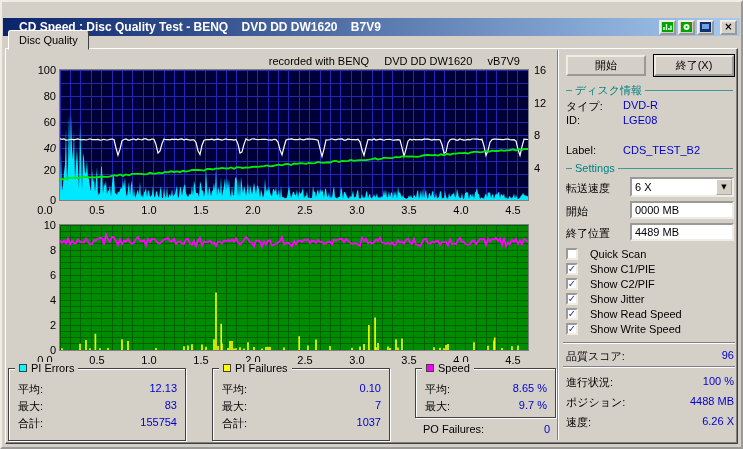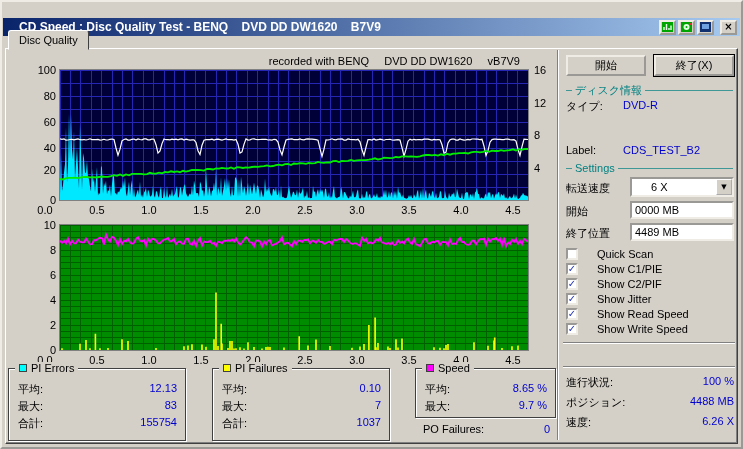--- a/index.html
+++ b/index.html
@@ -44,25 +44,25 @@
   .btn{position:absolute;background:#d4d0c8;border:2px outset #efece6;font-family:inherit;font-size:11px;cursor:default;}
   #btn-start{left:5px;top:5px;width:80px;height:21px;}
   #btn-exit{left:93px;top:5px;width:80px;height:21px;outline:1px solid #000;}
   .sec-hdr{position:absolute;display:flex;align-items:center;gap:3px;color:#008080;font-size:11px;}
   .sec-hdr .line{flex:1;height:1px;background:#008080;opacity:0.7;}
   .sec-hdr .line.lead{flex:0 0 6px;}
   .info-row{position:absolute;left:5px;width:168px;display:flex;}
   .info-row .ilbl{width:57px;}
   .plbl{position:absolute;font-size:11px;}
   .combo{position:absolute;background:#fff;border:2px inset #efece6;display:flex;align-items:center;}
-  .combo-val{flex:1;padding-left:19px;}
+  .combo-val{flex:1;padding-left:3px;}
   .combo-btn{width:16px;align-self:stretch;background:#d4d0c8;border:1px outset #ffffff;display:flex;align-items:center;justify-content:center;font-size:7px;font-family:"DejaVu Sans",sans-serif;}
   .tbox{position:absolute;border:2px inset #efece6;background:#fff;font-family:inherit;font-size:11px;padding-left:3px;color:#000;}
   #checkbox-list{position:absolute;}
-  .cb-row{display:flex;align-items:center;gap:19px;height:15px;}
+  .cb-row{display:flex;align-items:center;gap:12px;height:15px;}
   .cb-box{width:12px;height:12px;background:#fff;border:2px inset #efece6;color:#2233bb;font-size:10px;line-height:8px;display:flex;align-items:center;justify-content:center;font-family:"DejaVu Sans",sans-serif;}
   .hsep{position:absolute;height:2px;border-top:1px solid #808080;border-bottom:1px solid #ffffff;}
   .panel-row{position:absolute;left:5px;width:168px;display:flex;justify-content:space-between;}
 </style>
 </head>
 <body>
 
 <div class="window">
   <div class="titlebar">
     <span class="titlebar-text">CD Speed : Disc Quality Test - BENQ    DVD DD DW1620    B7V9</span>
@@ -101,21 +101,21 @@
         <rect width="468" height="130" fill="#000038"></rect>
         <path d="M0.0 0V130M10.4 0V130M20.8 0V130M31.2 0V130M41.6 0V130M52.0 0V130M62.4 0V130M72.8 0V130M83.2 0V130M93.6 0V130M104.0 0V130M114.4 0V130M124.8 0V130M135.2 0V130M145.6 0V130M156.0 0V130M166.4 0V130M176.8 0V130M187.2 0V130M197.6 0V130M208.0 0V130M218.4 0V130M228.8 0V130M239.2 0V130M249.6 0V130M260.0 0V130M270.4 0V130M280.8 0V130M291.2 0V130M301.6 0V130M312.0 0V130M322.4 0V130M332.8 0V130M343.2 0V130M353.6 0V130M364.0 0V130M374.4 0V130M384.8 0V130M395.2 0V130M405.6 0V130M416.0 0V130M426.4 0V130M436.8 0V130M447.2 0V130M457.6 0V130M468.0 0V130M0 130.0H468M0 117.0H468M0 104.0H468M0 91.0H468M0 78.0H468M0 65.0H468M0 52.0H468M0 39.0H468M0 26.0H468M0 13.0H468M0 0.0H468" stroke="#2626b4" fill="none" shape-rendering="crispEdges"></path>
         <path d="M0 130L0 124.8L1 81.7L2 120.9L3 115.1L4 102.4L5 94.1L6 57.6L7 112.7L8 95.8L9 44.1L10 89.4L11 43.5L12 79.3L13 89.4L14 61.3L15 108.9L16 93.3L17 77.9L18 97.3L19 118.9L20 54.3L21 81.3L22 120.1L23 82.9L24 88.2L25 102.4L26 103.0L27 90.5L28 107.7L29 108.7L30 116.4L31 121.4L32 98.2L33 112.2L34 107.9L35 122.1L36 109.0L37 97.0L38 125.4L39 122.6L40 124.6L41 95.8L42 97.8L43 124.0L44 112.9L45 116.4L46 110.7L47 124.2L48 120.1L49 121.3L50 114.4L51 126.6L52 114.1L53 105.9L54 106.3L55 123.6L56 122.9L57 125.0L58 121.3L59 122.4L60 119.9L61 117.0L62 118.9L63 110.2L64 117.3L65 107.3L66 123.3L67 126.6L68 118.7L69 111.8L70 125.3L71 115.2L72 110.0L73 127.0L74 117.7L75 127.6L76 125.8L77 121.9L78 119.6L79 125.0L80 111.5L81 126.9L82 124.2L83 127.8L84 122.5L85 120.9L86 117.6L87 126.9L88 119.4L89 121.8L90 126.2L91 126.4L92 124.3L93 115.6L94 125.5L95 127.8L96 121.2L97 121.5L98 125.8L99 127.7L100 120.4L101 116.2L102 128.1L103 128.1L104 117.5L105 125.5L106 128.1L107 116.0L108 128.0L109 126.1L110 123.4L111 126.7L112 118.4L113 126.8L114 124.9L115 123.9L116 119.2L117 115.9L118 128.1L119 126.3L120 116.4L121 118.3L122 125.8L123 120.0L124 115.9L125 114.0L126 122.9L127 125.5L128 126.9L129 124.9L130 123.2L131 125.1L132 115.3L133 125.6L134 110.6L135 115.6L136 123.3L137 123.1L138 123.2L139 126.9L140 111.5L141 114.2L142 121.1L143 120.0L144 126.7L145 120.6L146 99.2L147 116.7L148 126.0L149 116.3L150 119.8L151 126.4L152 120.9L153 120.2L154 112.4L155 120.2L156 99.0L157 125.9L158 117.3L159 119.8L160 124.3L161 107.2L162 126.1L163 121.3L164 115.8L165 108.0L166 120.9L167 107.8L168 118.9L169 109.0L170 123.1L171 126.9L172 115.8L173 125.4L174 125.0L175 108.3L176 107.0L177 111.0L178 127.1L179 109.2L180 126.6L181 106.7L182 114.8L183 123.6L184 115.9L185 119.3L186 125.9L187 119.5L188 112.6L189 125.3L190 114.8L191 119.5L192 124.6L193 118.9L194 112.5L195 118.4L196 124.1L197 115.8L198 115.6L199 119.9L200 127.9L201 119.3L202 123.1L203 127.6L204 124.7L205 108.5L206 122.3L207 118.0L208 121.6L209 116.0L210 122.2L211 125.1L212 125.9L213 119.1L214 119.2L215 122.0L216 117.0L217 125.2L218 124.5L219 119.2L220 128.2L221 115.6L222 127.6L223 126.5L224 127.8L225 128.0L226 128.2L227 127.2L228 121.4L229 115.4L230 122.2L231 127.7L232 125.4L233 121.4L234 122.2L235 125.3L236 125.0L237 119.5L238 128.0L239 121.6L240 123.4L241 123.5L242 121.1L243 117.4L244 128.2L245 125.3L246 126.7L247 120.7L248 128.2L249 127.1L250 128.3L251 128.1L252 128.1L253 116.1L254 122.1L255 121.2L256 127.3L257 122.1L258 118.9L259 124.7L260 119.1L261 122.2L262 119.2L263 122.3L264 128.0L265 118.9L266 118.5L267 125.9L268 126.9L269 122.0L270 128.6L271 125.8L272 128.1L273 120.6L274 115.9L275 126.9L276 127.5L277 128.6L278 127.0L279 127.3L280 126.1L281 116.4L282 120.8L283 128.5L284 122.0L285 122.2L286 124.3L287 126.6L288 127.9L289 128.4L290 125.5L291 127.6L292 125.1L293 120.6L294 127.0L295 127.5L296 126.2L297 121.6L298 119.3L299 128.2L300 128.3L301 128.5L302 123.5L303 128.6L304 126.4L305 128.3L306 122.5L307 120.7L308 128.4L309 125.1L310 123.8L311 128.6L312 128.1L313 126.8L314 124.1L315 127.0L316 126.6L317 122.9L318 128.3L319 126.6L320 128.6L321 125.7L322 127.5L323 125.7L324 119.4L325 125.6L326 119.6L327 127.7L328 126.6L329 121.1L330 127.5L331 122.4L332 122.6L333 128.6L334 120.6L335 125.7L336 121.0L337 128.7L338 116.5L339 122.9L340 122.0L341 125.5L342 127.5L343 124.6L344 127.7L345 128.1L346 128.7L347 128.6L348 127.8L349 125.1L350 127.5L351 124.8L352 127.8L353 128.2L354 124.3L355 126.3L356 127.7L357 122.0L358 119.8L359 128.8L360 125.6L361 119.9L362 128.7L363 117.4L364 128.6L365 122.9L366 119.4L367 127.5L368 128.7L369 122.4L370 124.3L371 127.0L372 122.3L373 120.4L374 126.3L375 128.3L376 122.4L377 128.3L378 128.1L379 126.7L380 121.2L381 121.4L382 128.4L383 127.7L384 128.3L385 120.6L386 126.4L387 128.3L388 128.8L389 122.7L390 126.4L391 126.4L392 123.5L393 124.7L394 122.1L395 127.5L396 126.5L397 118.5L398 123.1L399 127.2L400 127.7L401 127.9L402 122.6L403 128.7L404 128.9L405 122.9L406 122.7L407 121.8L408 122.9L409 128.9L410 124.5L411 124.6L412 127.3L413 122.9L414 128.9L415 122.5L416 121.3L417 117.8L418 123.8L419 124.3L420 128.9L421 127.6L422 127.5L423 128.6L424 128.2L425 125.1L426 123.5L427 127.5L428 121.8L429 123.6L430 121.7L431 128.2L432 125.1L433 123.8L434 128.8L435 125.7L436 123.3L437 124.9L438 122.6L439 121.9L440 127.9L441 123.9L442 124.7L443 126.0L444 123.3L445 128.4L446 126.9L447 128.4L448 129.0L449 126.9L450 126.0L451 128.2L452 127.9L453 126.4L454 123.4L455 128.5L456 124.4L457 127.7L458 129.0L459 128.4L460 127.8L461 125.6L462 125.3L463 122.8L464 124.8L465 125.4L466 125.4L467 126.1L468 126.4L468 130Z" fill="#00e8ff"></path>
         <path d="M0 68.8L2 69.3L4 68.9L6 70.2L8 70.0L10 69.5L12 69.4L14 69.8L16 69.3L18 68.9L20 69.7L22 69.8L24 69.5L26 70.0L28 69.5L30 68.8L32 69.6L34 69.7L36 69.7L38 69.4L40 70.1L42 69.9L44 69.3L46 70.0L48 70.0L50 69.3L52 69.0L54 69.6L56 78.0L58 85.2L60 79.2L62 70.8L64 69.5L66 69.0L68 70.1L70 70.1L72 69.3L74 69.0L76 70.1L78 68.9L80 69.5L82 69.8L84 68.9L86 68.9L88 69.9L90 69.9L92 69.0L94 69.2L96 74.7L98 83.1L100 81.0L102 73.6L104 69.0L106 69.7L108 69.7L110 69.8L112 69.2L114 69.6L116 69.2L118 69.8L120 69.2L122 68.9L124 70.1L126 69.2L128 69.7L130 70.1L132 69.8L134 69.8L136 72.4L138 80.7L140 84.6L142 75.2L144 70.2L146 69.6L148 69.5L150 69.6L152 69.2L154 70.0L156 69.4L158 69.2L160 69.6L162 70.1L164 69.5L166 68.9L168 69.7L170 69.7L172 69.7L174 70.1L176 69.5L178 74.2L180 83.1L182 81.9L184 74.4L186 68.9L188 70.1L190 69.8L192 69.0L194 68.9L196 69.5L198 69.7L200 69.5L202 69.4L204 69.3L206 69.3L208 70.0L210 69.9L212 70.1L214 69.3L216 69.6L218 72.0L220 79.9L222 84.8L224 77.0L226 70.0L228 69.4L230 69.1L232 68.9L234 69.7L236 69.6L238 69.6L240 68.9L242 69.7L244 69.8L246 69.1L248 68.9L250 69.1L252 69.1L254 69.4L256 69.7L258 70.3L260 78.6L262 86.5L264 79.1L266 69.9L268 70.0L270 69.5L272 68.8L274 69.7L276 69.9L278 69.0L280 69.1L282 68.9L284 70.1L286 70.1L288 68.9L290 69.4L292 69.6L294 69.7L296 69.8L298 69.3L300 71.8L302 79.8L304 85.5L306 77.2L308 69.7L310 69.7L312 70.1L314 68.9L316 70.1L318 69.7L320 69.1L322 69.6L324 70.2L326 69.5L328 69.5L330 69.3L332 70.0L334 70.1L336 69.9L338 69.7L340 70.1L342 77.7L344 86.2L346 79.3L348 71.2L350 69.2L352 70.1L354 69.3L356 69.8L358 69.5L360 69.6L362 69.9L364 69.1L366 69.1L368 69.2L370 69.6L372 70.1L374 69.4L376 69.9L378 69.5L380 69.7L382 74.8L384 83.2L386 82.2L388 72.9L390 69.8L392 69.1L394 69.0L396 70.1L398 70.1L400 68.9L402 69.7L404 70.1L406 69.9L408 69.4L410 69.8L412 69.0L414 69.0L416 69.2L418 69.1L420 69.7L422 69.3L424 76.1L426 85.5L428 80.5L430 72.2L432 69.6L434 69.2L436 69.2L438 69.4L440 69.3L442 69.7L444 69.6L446 69.0L448 69.2L450 69.6L452 69.9L454 69.7L456 71.1L458 79.3L460 85.4L462 76.7L464 69.1L466 69.3L468 69.5" stroke="#ffffff" stroke-width="1.2" fill="none"></path>
         <path d="M0 109.0L3 109.5L6 108.1L9 107.8L12 107.8L15 107.7L18 108.2L21 107.4L24 106.9L27 107.0L30 107.3L33 107.1L36 107.5L39 107.0L42 106.5L45 106.8L48 106.8L51 106.2L54 105.1L57 105.8L60 104.5L63 105.9L66 104.4L69 105.4L72 103.9L75 103.9L78 103.8L81 103.8L84 104.3L87 104.1L90 102.8L93 103.6L96 103.7L99 102.7L102 103.4L105 102.0L108 102.4L111 101.3L114 102.0L117 101.4L120 102.2L123 100.8L126 101.6L129 100.9L132 99.9L135 100.0L138 99.9L141 100.1L144 100.6L147 99.0L150 99.0L153 99.5L156 98.5L159 98.7L162 97.9L165 98.3L168 98.5L171 97.5L174 98.8L177 97.2L180 97.4L183 98.0L186 97.4L189 97.7L192 97.0L195 96.7L198 96.9L201 96.4L204 96.2L207 95.4L210 96.3L213 96.0L216 95.2L219 94.6L222 95.3L225 94.2L228 93.9L231 95.1L234 93.5L237 93.9L240 93.1L243 93.4L246 93.8L249 93.0L252 93.3L255 93.2L258 91.9L261 92.7L264 92.9L267 92.4L270 92.5L273 91.1L276 91.0L279 92.0L282 90.8L285 91.1L288 90.8L291 89.9L294 90.8L297 90.3L300 90.2L303 90.1L306 90.1L309 89.7L312 89.2L315 88.3L318 89.5L321 89.0L324 87.7L327 87.9L330 88.1L333 87.8L336 87.0L339 87.3L342 86.4L345 86.4L348 86.7L351 86.4L354 86.6L357 86.9L360 86.3L363 85.5L366 85.0L369 85.0L372 85.4L375 84.9L378 85.6L381 84.3L384 85.2L387 83.8L390 84.7L393 83.7L396 83.7L399 83.2L402 83.2L405 82.9L408 83.5L411 82.3L414 81.9L417 81.8L420 82.4L423 81.9L426 81.0L429 81.8L432 80.7L435 81.0L438 81.0L441 80.1L444 80.9L447 80.3L450 80.1L453 79.3L456 80.5L459 79.1L462 79.7L465 78.8L468 79.0" stroke="#00ee00" stroke-width="1.8" fill="none"></path>
       </svg></div>
   <div class="yaxis" id="axis-top-left">
       <span style="top: -6px;">100</span>
       <span style="top: 20px;">80</span>
       <span style="top: 46px;">60</span>
-      <span style="top: 72px;">40</span>
+      <span style="top: 72px; font-style: italic;">40</span>
       <span style="top: 94px; margin-left: 40px;">20</span>
       <span style="top: 124px;">0</span>
     </div>
   <div class="yaxis" id="axis-top-right">
       <span style="top: -6px;">16</span>
       <span style="top: 26.5px;">12</span>
       <span style="top: 59px;">8</span>
       <span style="top: 91.5px;">4</span>
     </div>
   <div class="xaxis" id="axis-top-x">
@@ -224,20 +224,24 @@
 
     <div class="sec-hdr" style="left:5px;top:33px;width:167px">
       <span class="line lead"></span>
       <span>ディスク情報</span>
       <span class="line"></span>
     </div>
     <div class="info-row" style="top:49px">
         <span class="lbl ilbl">タイプ:</span>
         <span class="val">DVD-R</span>
       </div>
+    <div class="info-row" style="top:64px">
+        <span class="lbl ilbl">ID:</span>
+        <span class="val">LGE08</span>
+      </div>
     <div class="info-row" style="top:94px">
         <span class="lbl ilbl">Label:</span>
         <span class="val">CDS_TEST_B2</span>
       </div>
 
     <div class="sec-hdr" style="left:5px;top:112px;width:167px">
       <span class="line lead"></span>
       <span>Settings</span>
       <span class="line"></span>
     </div>
@@ -277,20 +281,24 @@
           <span class="cb-box">✓</span>
           <span>Show Read Speed</span>
         </div>
         <div class="cb-row">
           <span class="cb-box">✓</span>
           <span>Show Write Speed</span>
         </div>
       </div>
 
     <div class="hsep" style="left:2px;top:292px;width:172px"></div>
+    <div class="panel-row" style="top:299px">
+        <span class="lbl">品質スコア:</span>
+        <span class="val">96</span>
+      </div>
     <div class="hsep" style="left:2px;top:316px;width:172px"></div>
     <div class="panel-row" style="top:325px">
         <span class="lbl">進行状況:</span>
         <span class="val">100 %</span>
       </div>
     <div class="panel-row" style="top:345px">
         <span class="lbl">ポジション:</span>
         <span class="val">4488 MB</span>
       </div>
     <div class="panel-row" style="top:365px">

